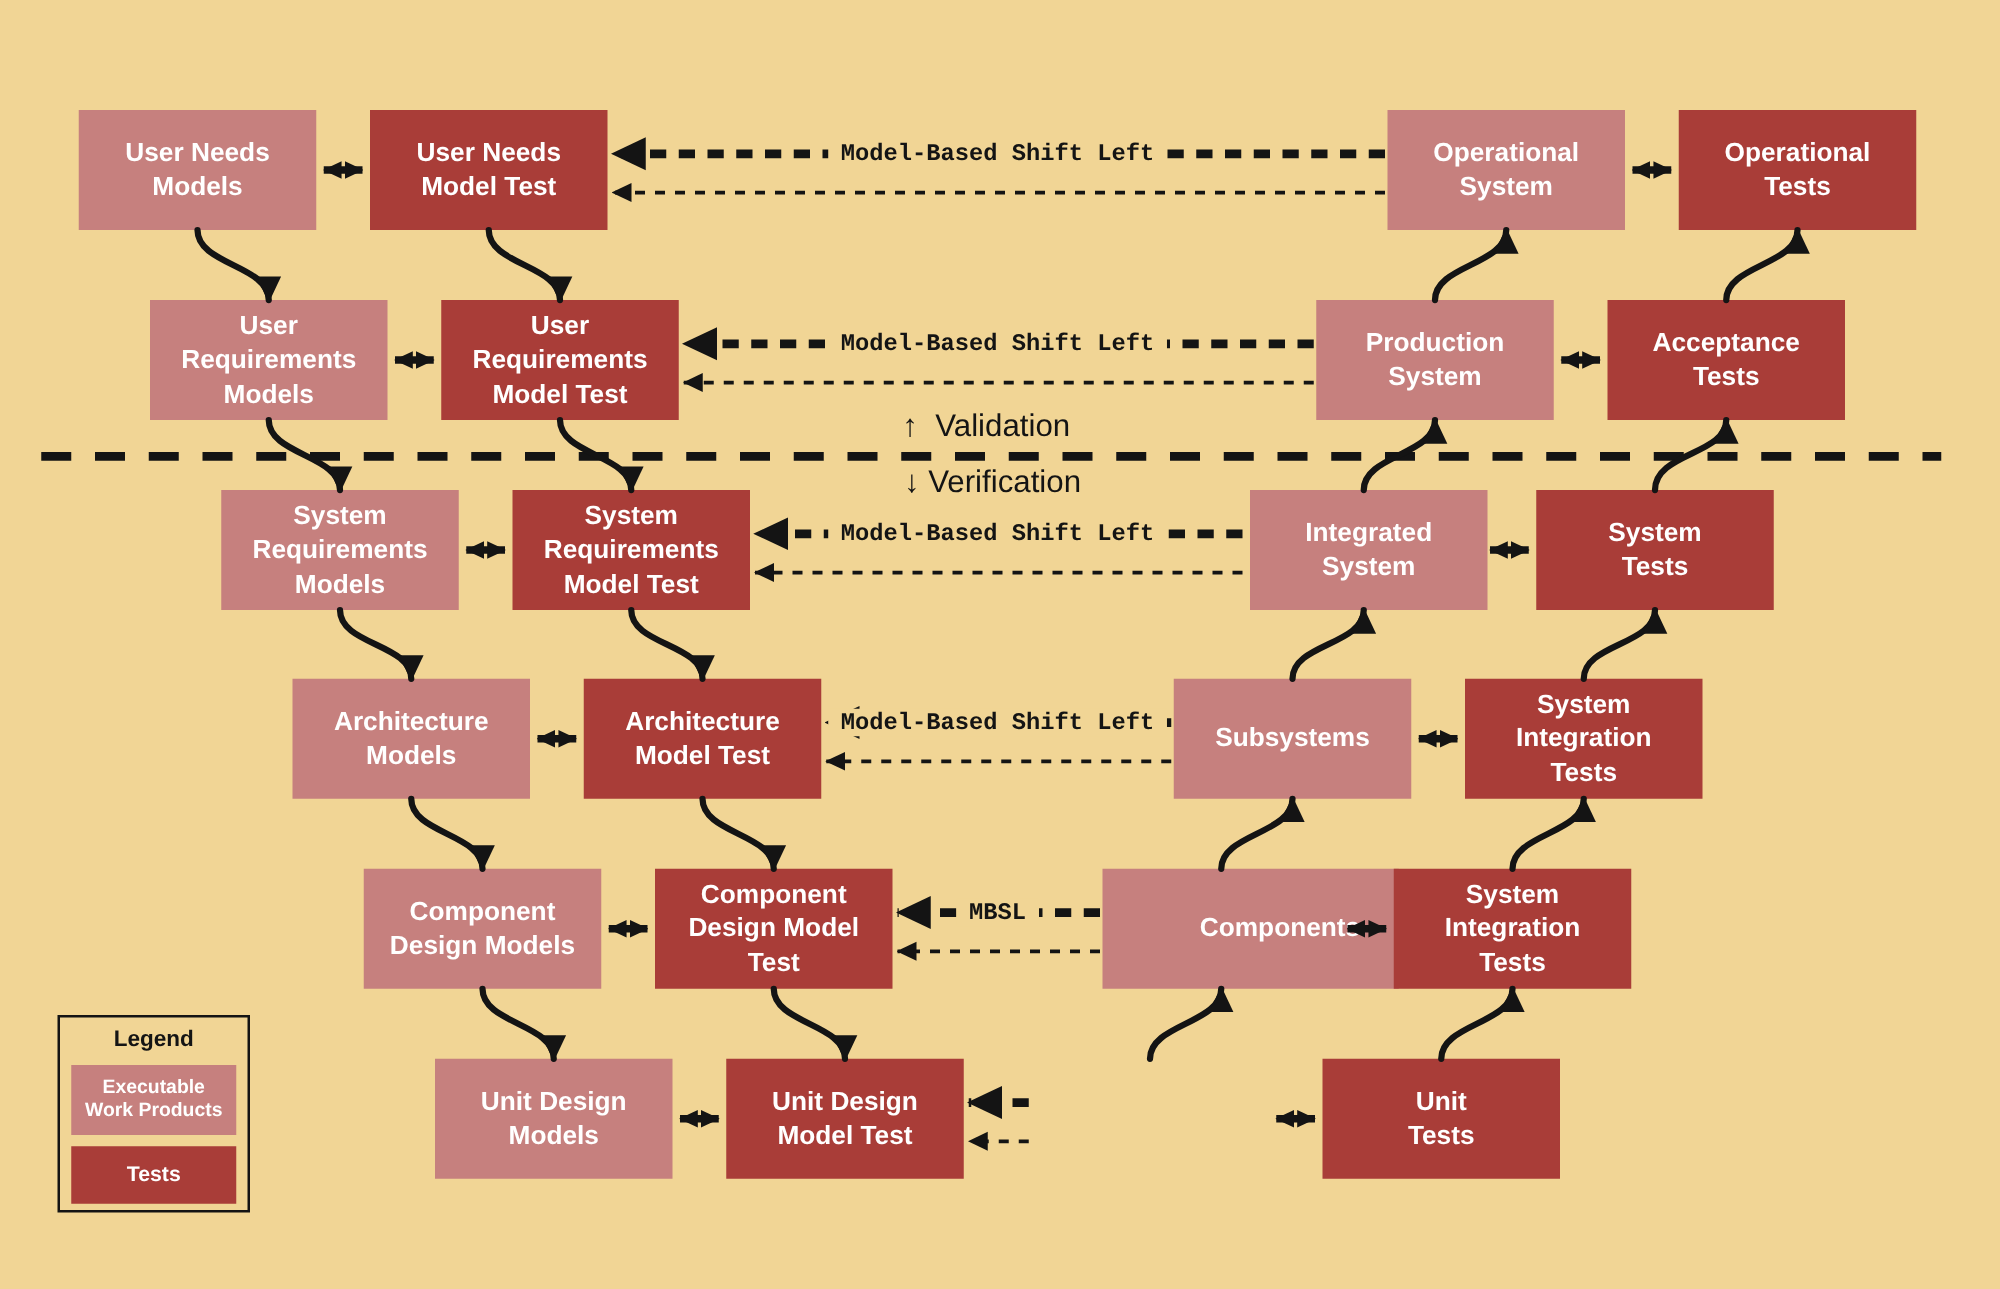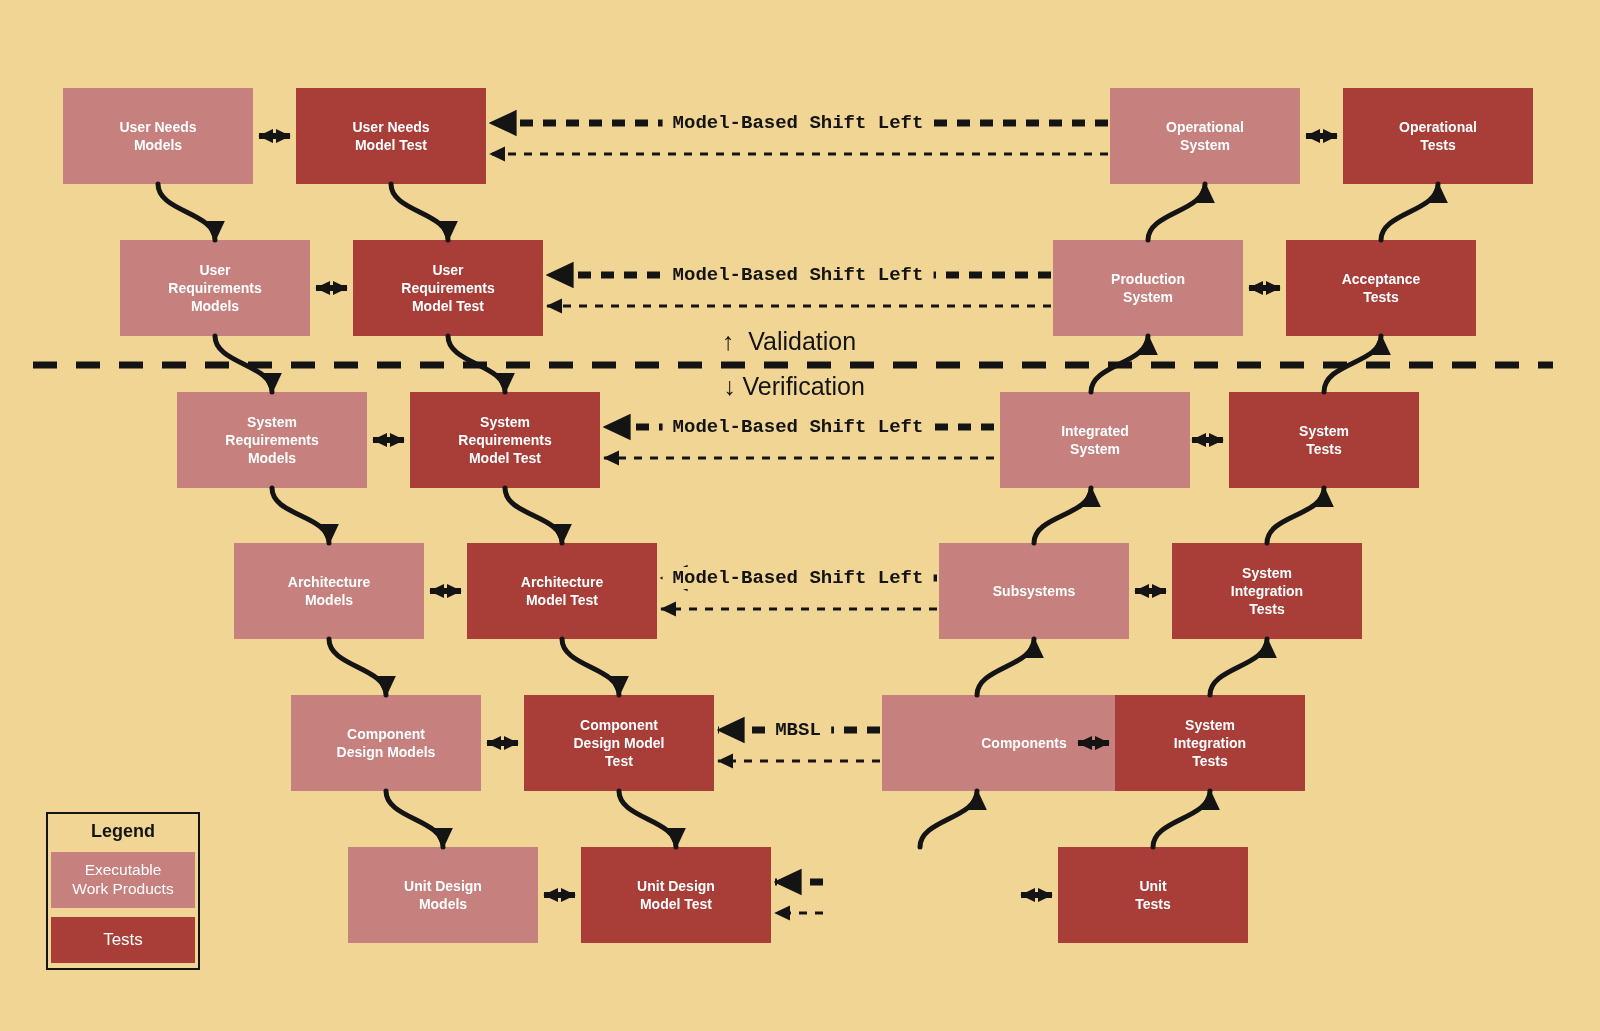--- a/index.html
+++ b/index.html
@@ -8,21 +8,21 @@
     font-family:"Liberation Sans", sans-serif;
     background:#F1D595;
   }
   .stage { position:relative; width:1600px; height:1031px; background:#F1D595; }
   .layer { position:absolute; left:0; top:0; width:1600px; height:1031px; pointer-events:none; }
 
   .node {
     position:absolute; width:190px; height:96px;
     display:flex; align-items:center; justify-content:center;
     text-align:center; color:#FFFFFF; font-weight:bold;
-    font-size:14px; line-height:1.3; white-space:pre-line;
+    font-size:21px; line-height:1.3; white-space:pre-line;
   }
   .node.model { background:#C6807E; }
   .node.test  { background:#A93D38; }
 
   .shift-label {
     position:absolute; transform:translate(-50%,-50%);
     background:#F1D595; color:#141414;
     font-weight:bold; font-size:19px; padding:0 10px; white-space:nowrap;font-family:Liberation Mono, monospace;
   }
   .shift-label:empty { display:none; }
@@ -32,22 +32,22 @@
     color:#141414; font-size:25px; font-weight:500; white-space:pre;
   }
 
   .legend {
     position:absolute; left:46px; top:812px; width:154px; height:158px;
     border:2.5px solid #141414; box-sizing:border-box;
     display:flex; flex-direction:column; align-items:center;
   }
   .legend-title { margin-top:7px; font-weight:bold; font-size:18px; color:#141414; }
   .legend-swatch {
-    width:144px; display:flex; align-items:center; justify-content:center;
-    text-align:center; color:#FFFFFF; font-weight:normal; white-space:pre-line;
+    width:132px; display:flex; align-items:center; justify-content:center;
+    text-align:center; color:#FFFFFF; font-weight:bold; white-space:pre-line;
   }
   .legend-swatch.model { height:56px; margin-top:10px; font-size:15.5px; line-height:1.2; background:#C6807E; }
   .legend-swatch.test  { height:46px; margin-top:9px;  font-size:17px; background:#A93D38; }
 
   svg .solid  { stroke:#141414; stroke-width:5; fill:none; stroke-linecap:round; }
   svg .pair   { stroke:#141414; stroke-width:6; fill:none; }
   svg .thick-dash { stroke:#141414; stroke-width:7; fill:none; stroke-dasharray:13 10; }
   svg .thin-dash  { stroke:#141414; stroke-width:3; fill:none; stroke-dasharray:8 8; }
   svg .separator  { stroke:#141414; stroke-width:7; fill:none; stroke-dasharray:24 19; }
 </style>

